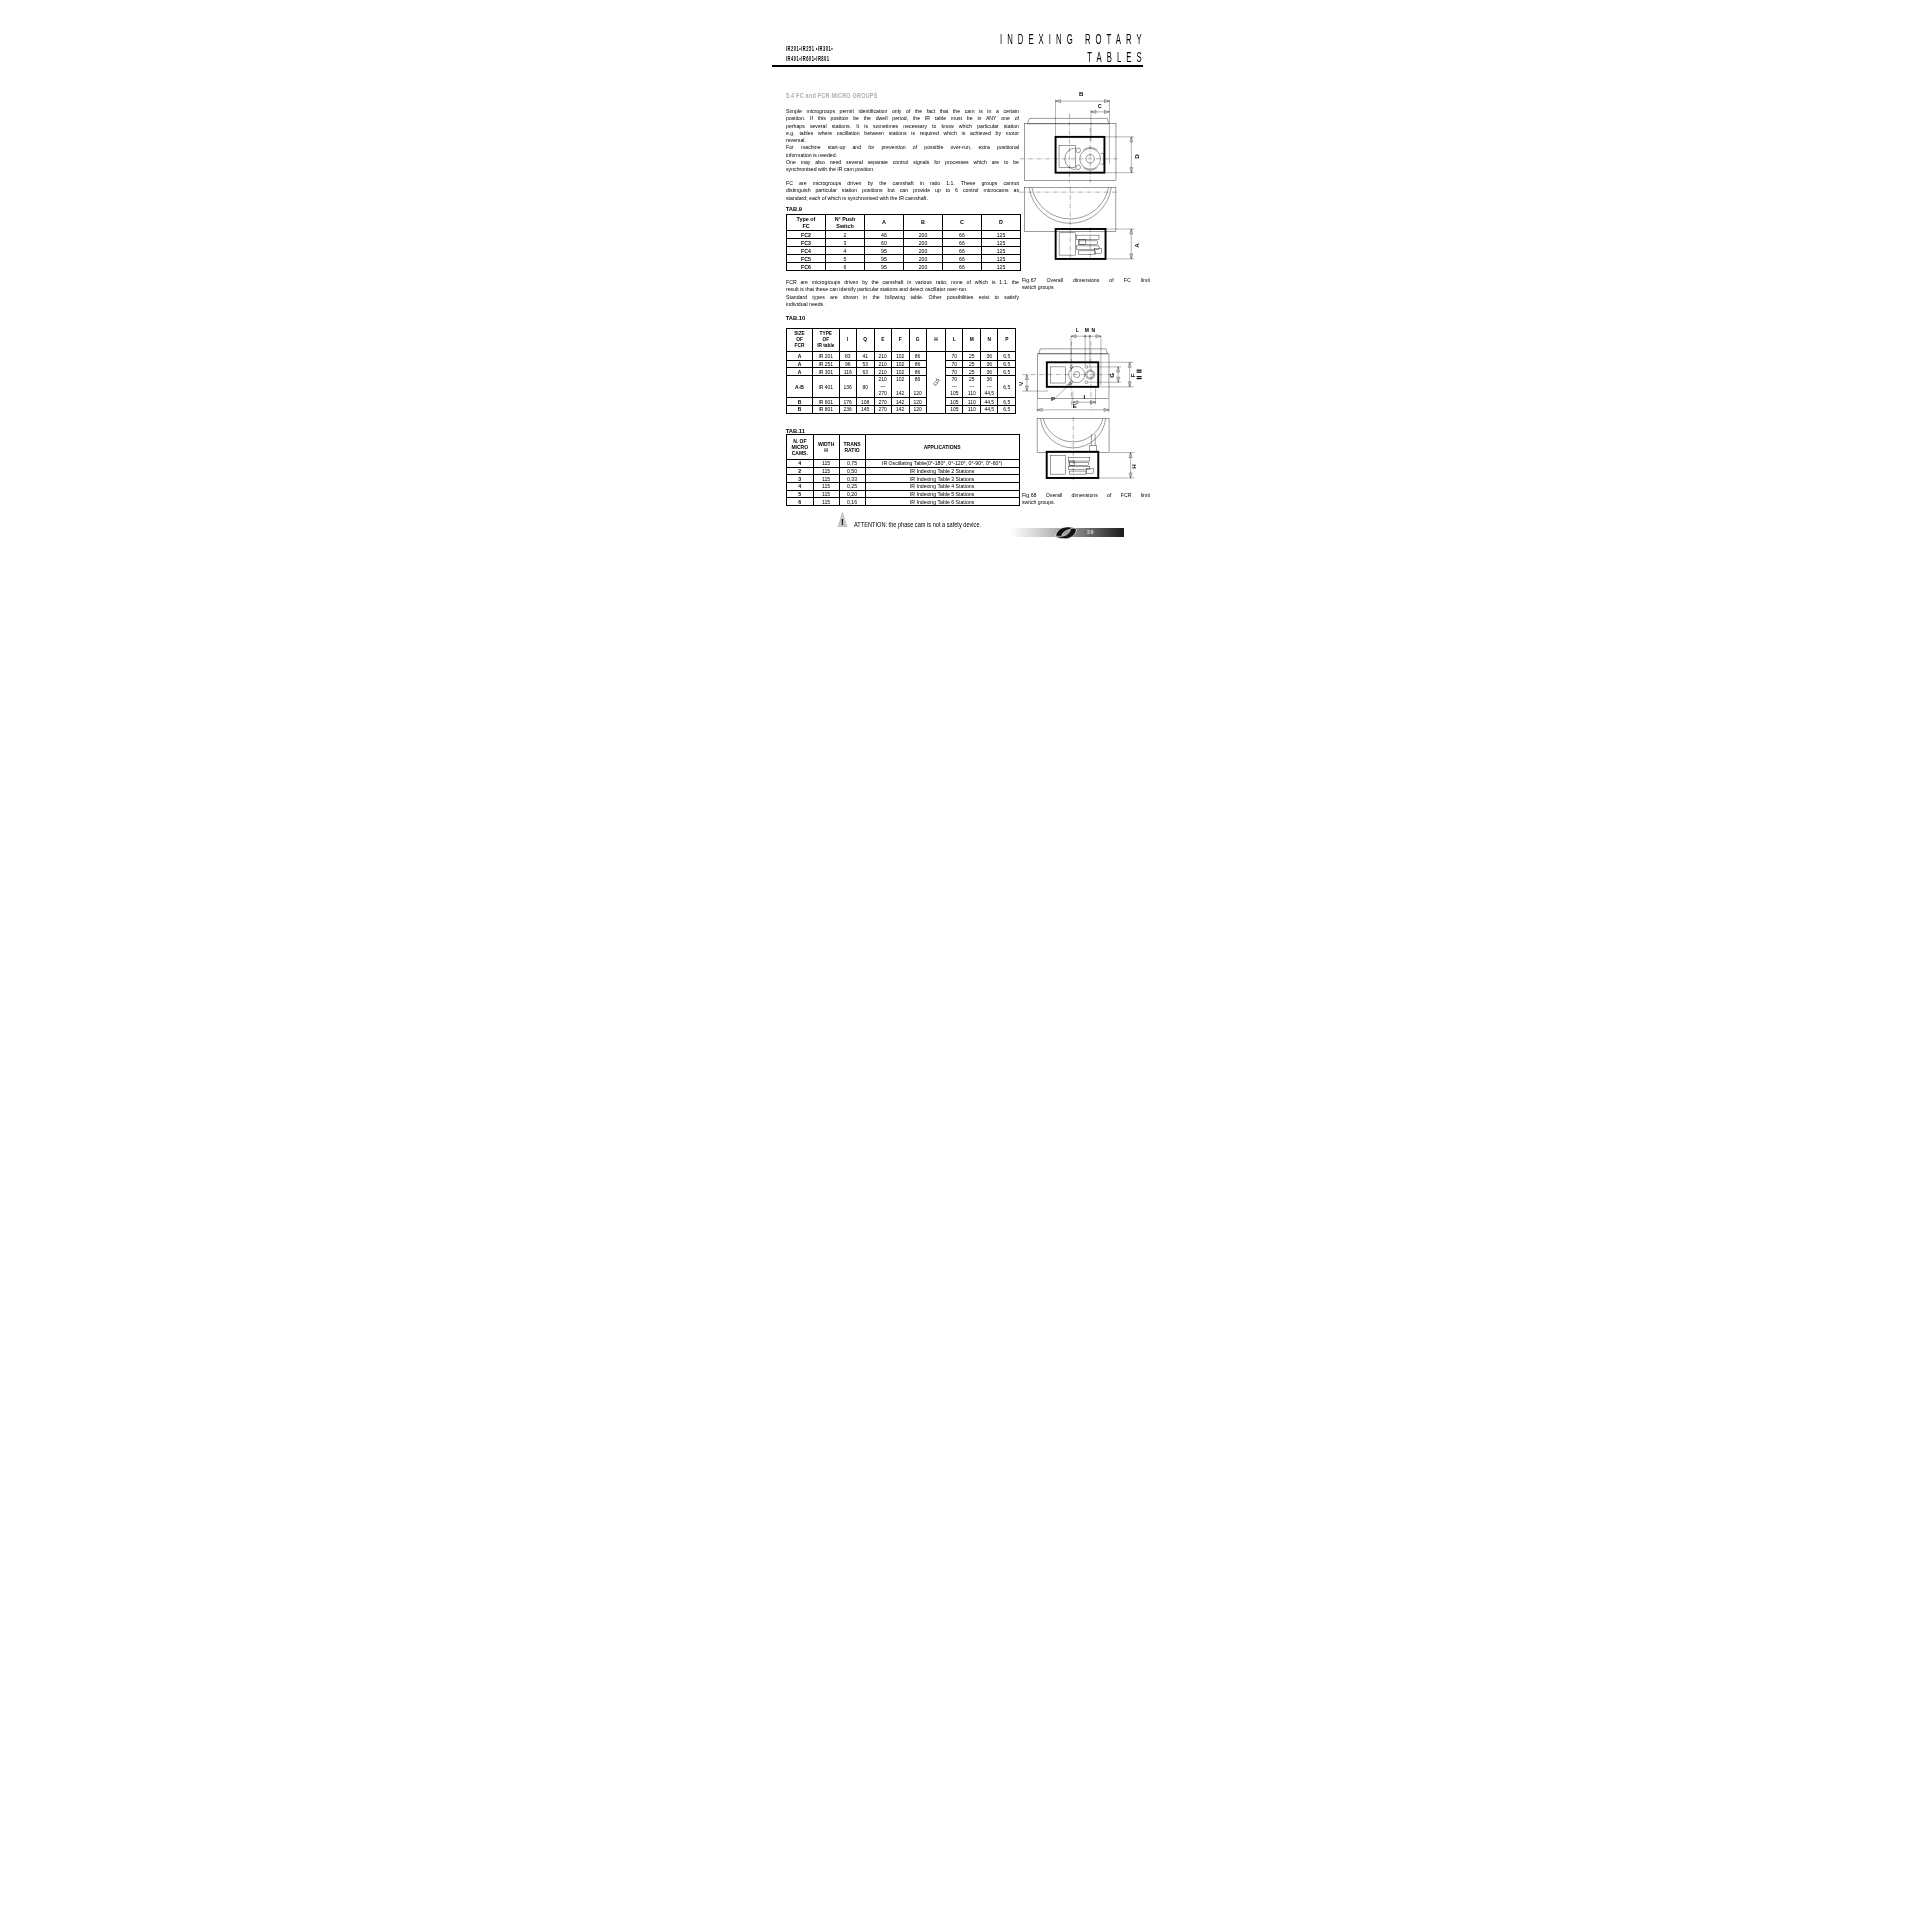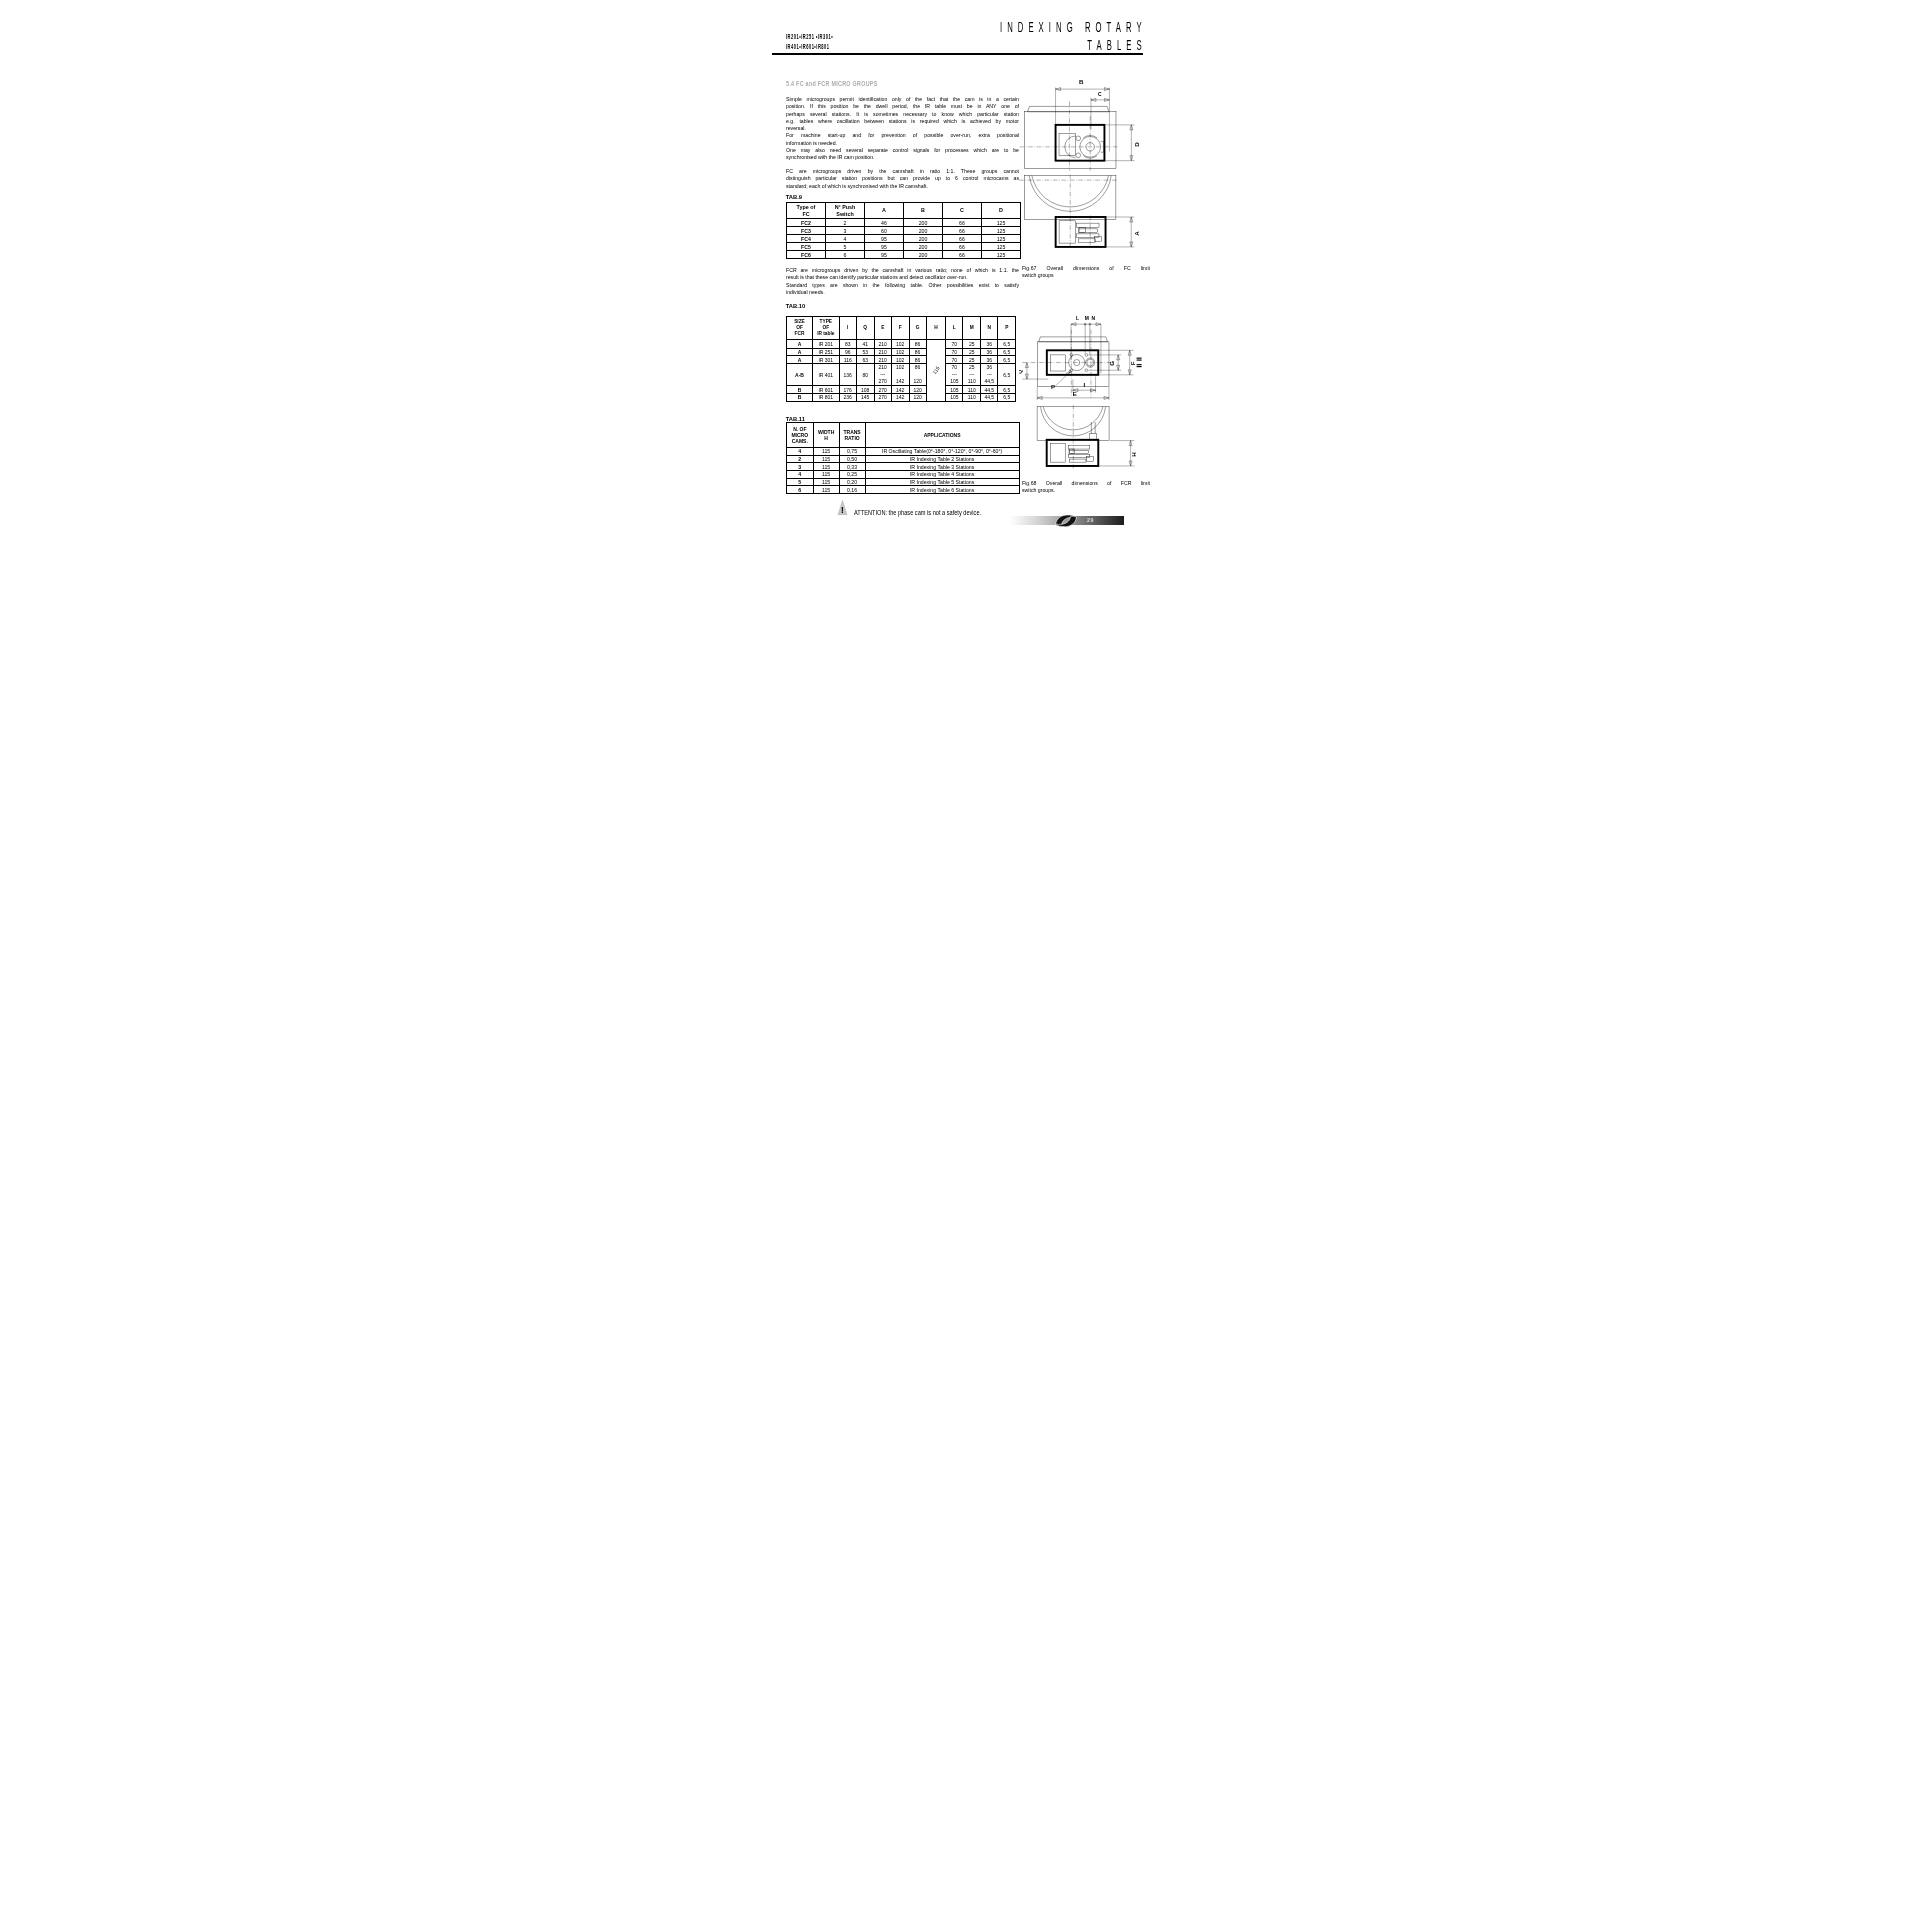--- a/index.html
+++ b/index.html
@@ -1,16 +1,16 @@
 <!DOCTYPE html>
 <html style="font-size:6.2px"><head>
 <meta charset="utf-8">
 <style>
   html,body{margin:0;padding:0;background:#ffffff;}
-  .page{position:relative;width:390px;height:549px;background:#fff;margin:0 auto;
+  .page{position:relative;width:390px;height:549px;background:#fff;margin:12px auto;
         font-family:"Liberation Sans",sans-serif;color:#000;overflow:hidden;}
   .abs{position:absolute;}
   
   .codes{left:17.7px;top:32px;line-height:10px;font-size:6.5px;font-weight:bold;white-space:nowrap;}
   .codes .cnd{display:inline-block;transform:scaleX(.62);transform-origin:left center;letter-spacing:0.8px;}
   .title{right:11.6px;top:19px;text-align:right;}
   .title .t1,.title .t2{font-size:14px;font-weight:400;letter-spacing:9.2px;white-space:nowrap;
         display:block;transform:scaleX(.55);transform-origin:right center;line-height:17.7px;}
   .rule{left:3.9px;top:53px;width:371px;height:1.9px;background:#000;}
   

